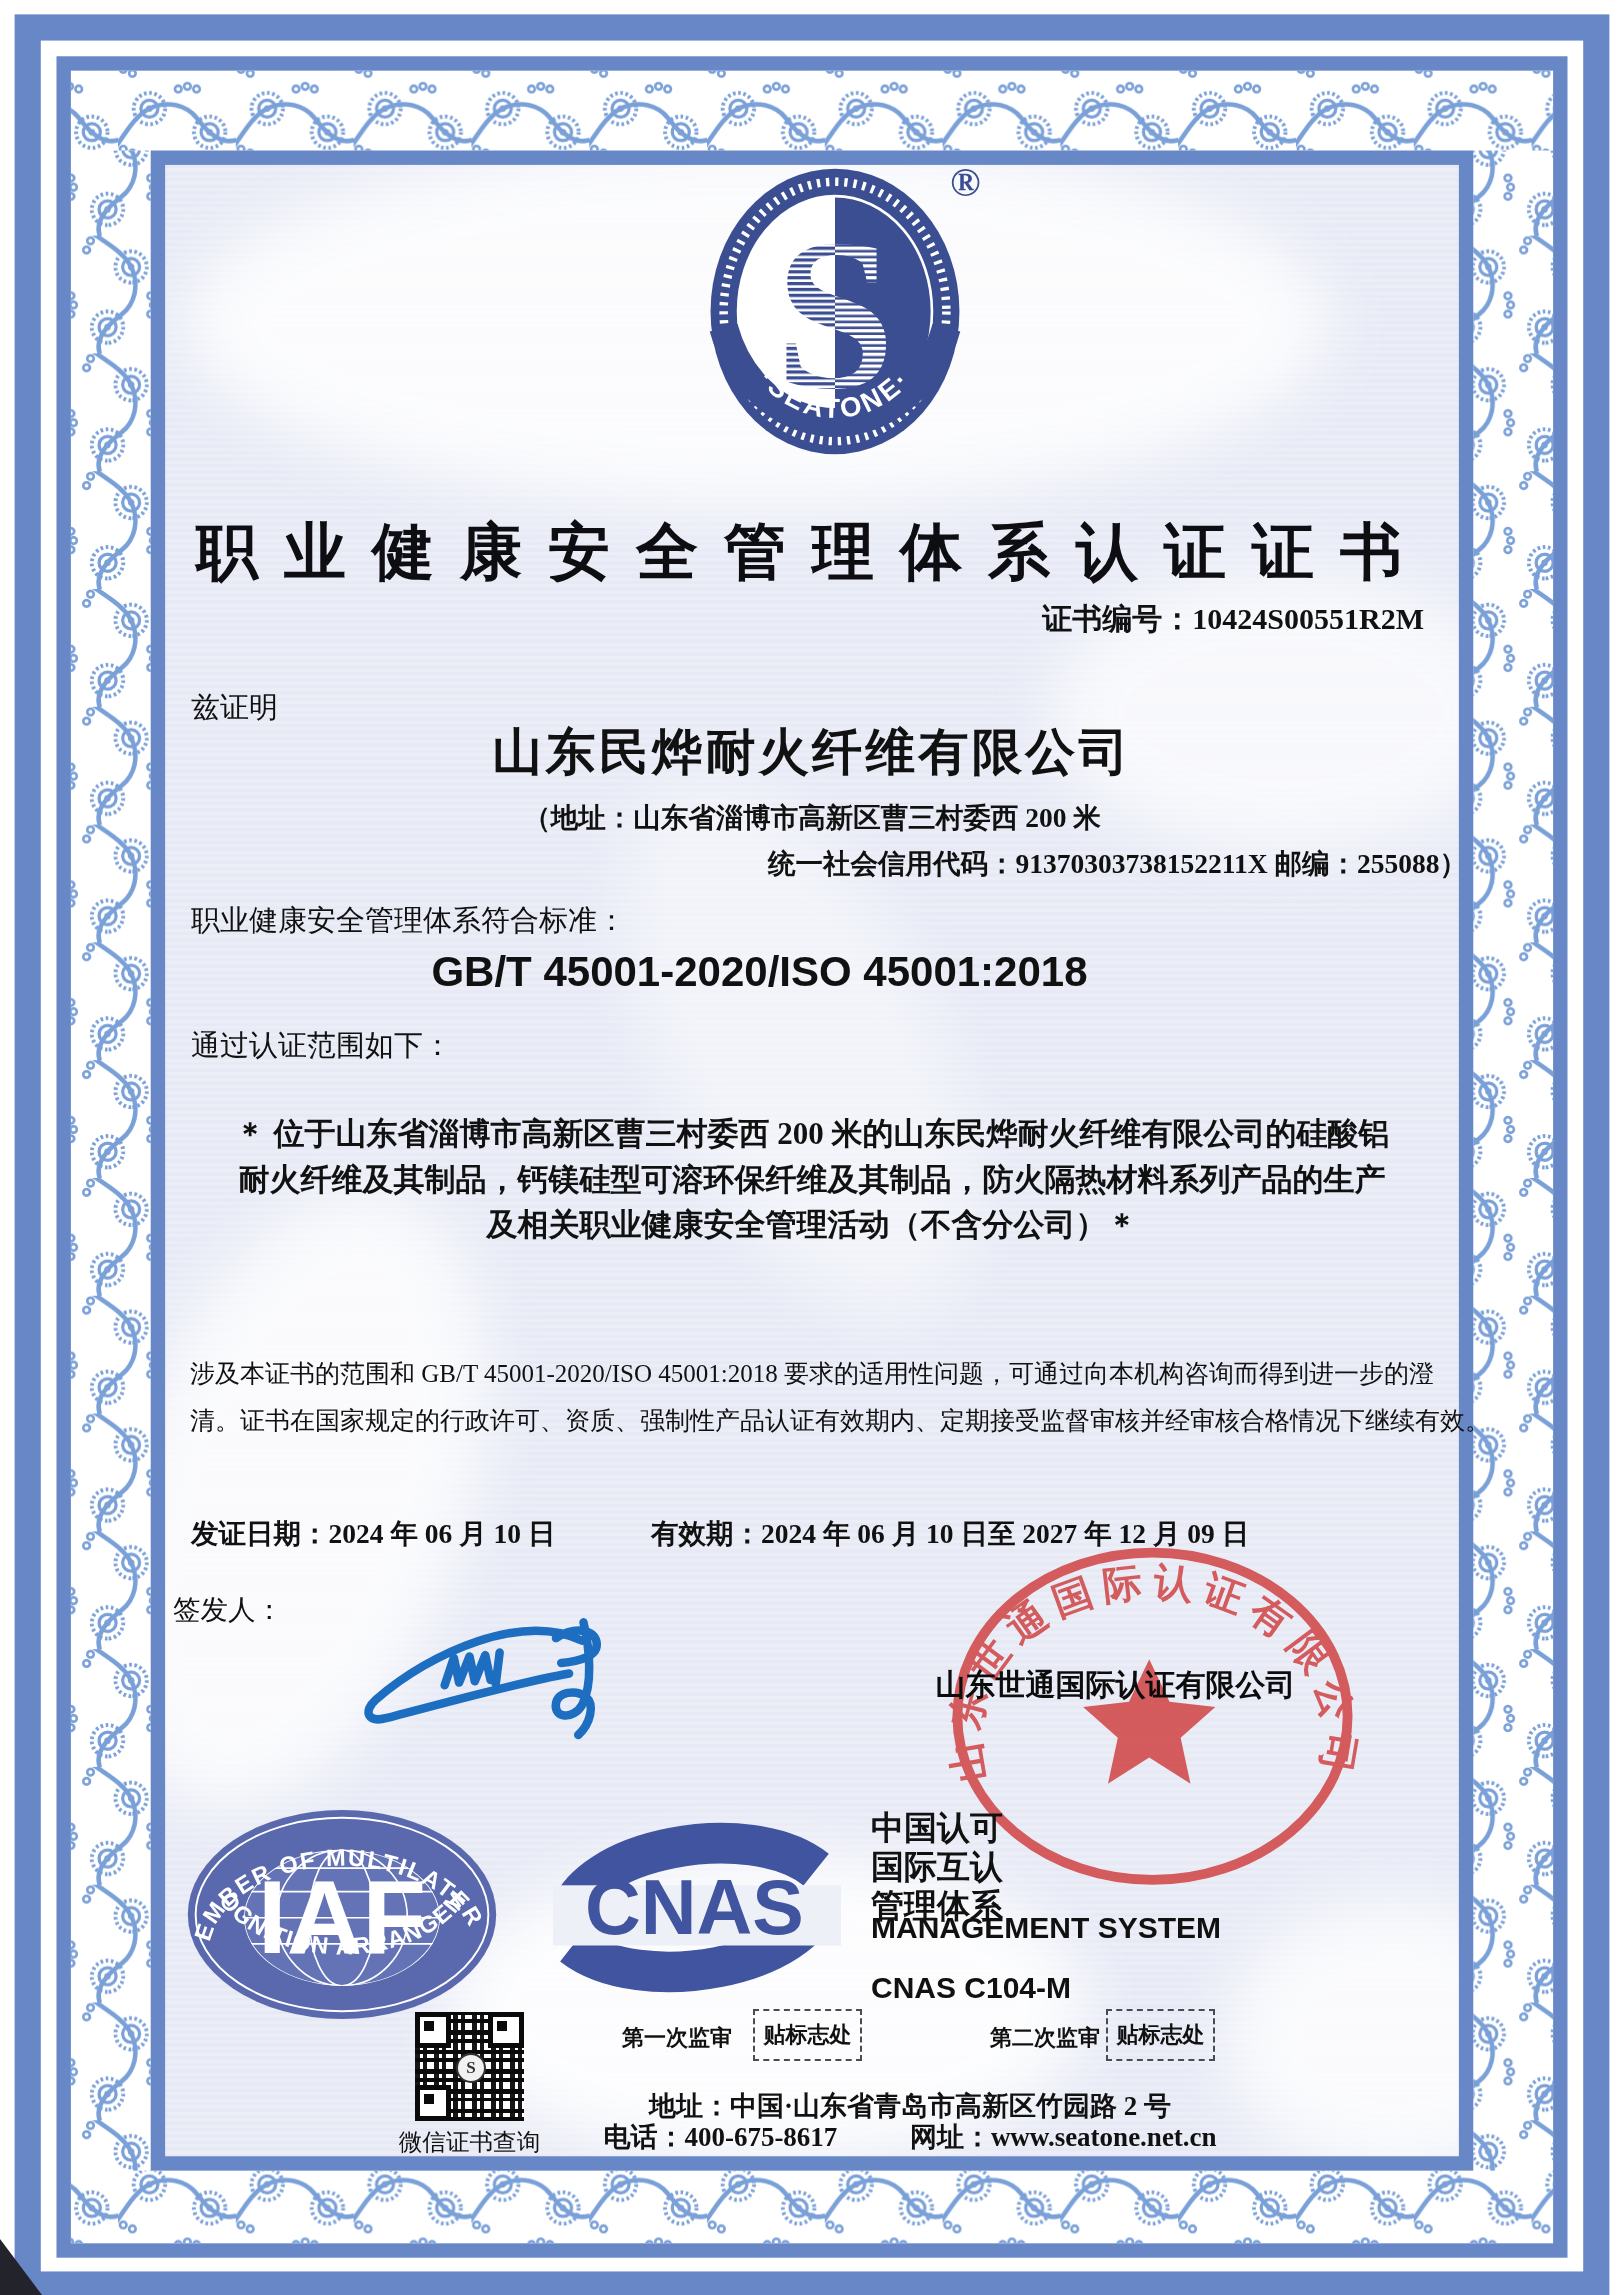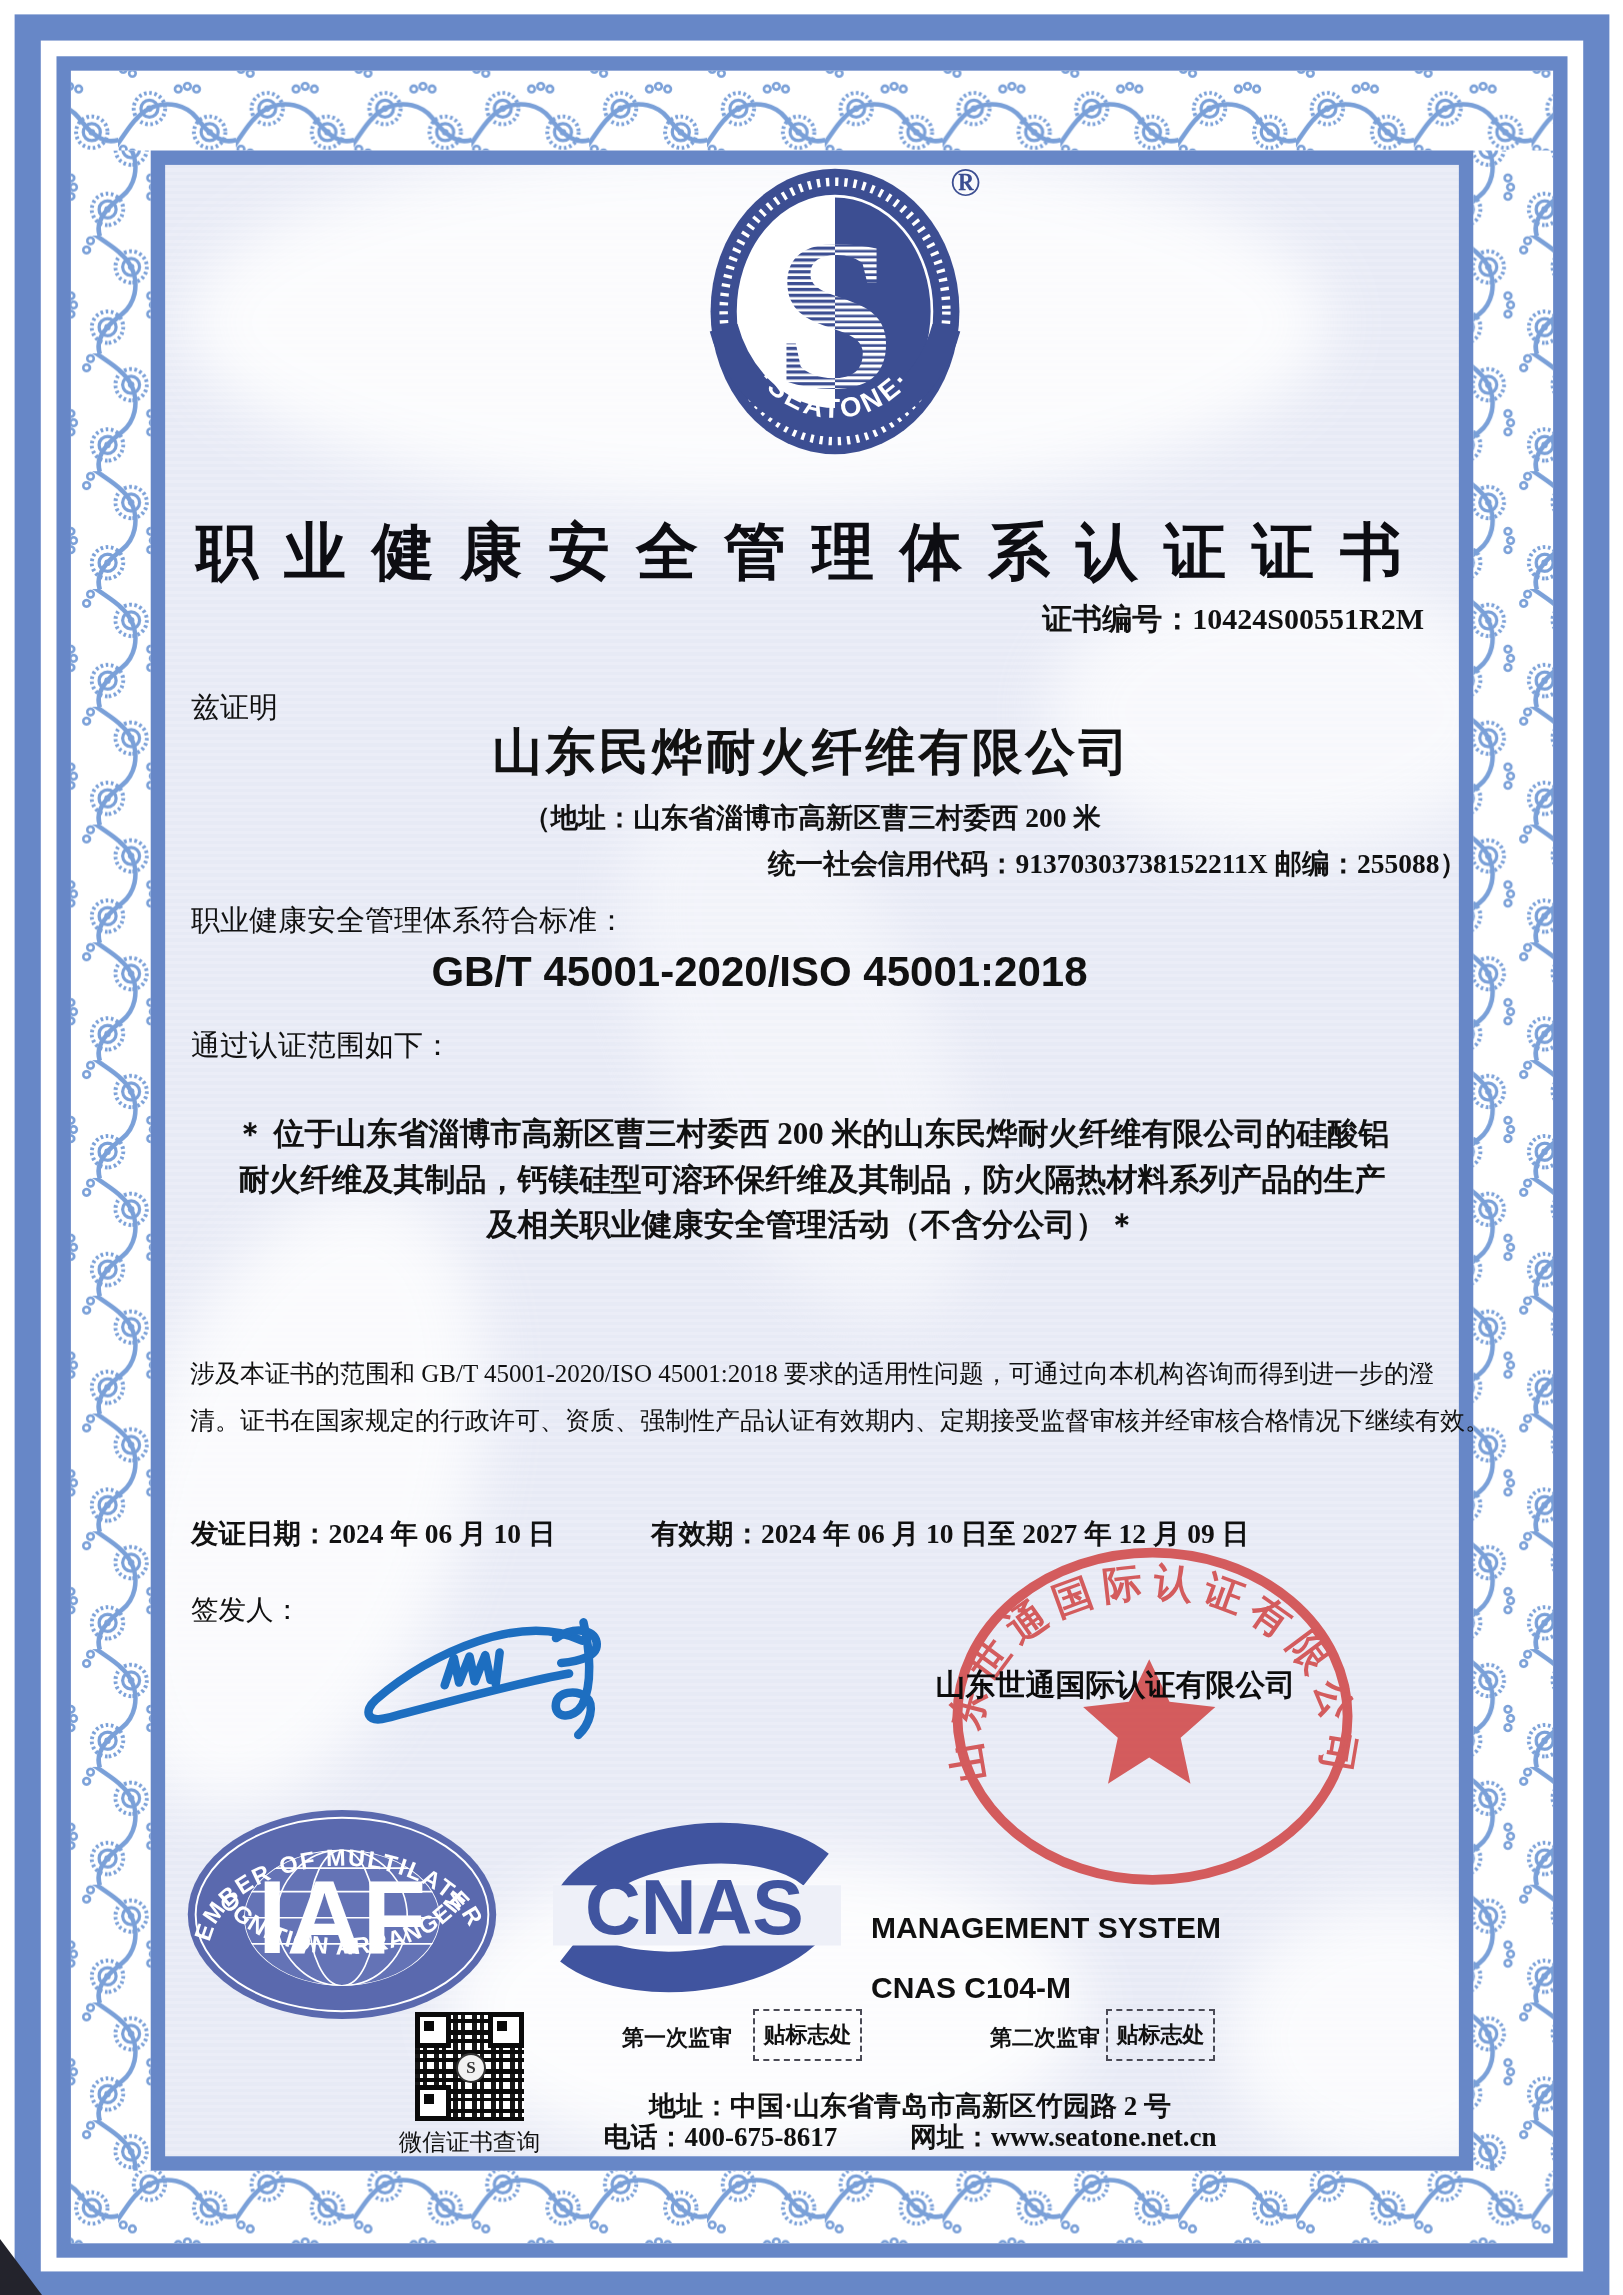--- a/index.html
+++ b/index.html
@@ -141,21 +141,21 @@
   <div class="t scope" style="left:157px;top:1111px;width:1310px;">＊ 位于山东省淄博市高新区曹三村委西 200 米的山东民烨耐火纤维有限公司的硅酸铝</div>
   <div class="t scope" style="left:157px;top:1157px;width:1310px;">耐火纤维及其制品，钙镁硅型可溶环保纤维及其制品，防火隔热材料系列产品的生产</div>
   <div class="t scope" style="left:157px;top:1202px;width:1310px;">及相关职业健康安全管理活动（不含分公司）＊</div>
 
   <div class="t legal" style="left:190px;top:1350px;">涉及本证书的范围和 GB/T 45001-2020/ISO 45001:2018 要求的适用性问题，可通过向本机构咨询而得到进一步的澄</div>
   <div class="t legal" style="left:190px;top:1397px;">清。证书在国家规定的行政许可、资质、强制性产品认证有效期内、定期接受监督审核并经审核合格情况下继续有效。</div>
 
   <div class="t body-bold" style="left:191px;top:1516px;font-size:27.5px;">发证日期：2024 年 06 月 10 日</div>
   <div class="t body-bold" style="left:651px;top:1516px;font-size:27.5px;">有效期：2024 年 06 月 10 日至 2027 年 12 月 09 日</div>
 
-  <div class="t" style="left:191px;top:1592px;font-size:27.5px;">签发人：</div>
+  <div class="t" style="left:173px;top:1592px;font-size:27.5px;">签发人：</div>
   <svg class="abs" width="275" height="177" style="left:353px;top:1600px;" viewBox="0 0 420 270">
     <g fill="none" stroke="#1d6ec0" stroke-width="13" stroke-linecap="round" stroke-linejoin="round">
       <path d="M 350,62 C 260,18 120,78 35,152 C 15,170 22,188 52,180 C 150,154 260,124 330,112"></path>
       <path d="M 140,130 L 154,88 L 162,126 L 178,86 L 186,124 L 202,84 L 210,122 M 224,80 L 218,128"></path>
       <path d="M 310,58 C 338,40 368,44 372,64 C 376,86 344,94 318,96"></path>
       <path d="M 352,34 C 362,76 366,130 350,160 C 336,184 306,180 310,158 C 313,140 340,136 356,148 C 370,160 362,190 344,206"></path>
     </g>
   </svg>
 
   <svg class="abs" width="419" height="367" style="left:943px;top:1538px;" viewBox="0 0 640 560">
@@ -207,20 +207,25 @@
 
   <svg class="abs" width="288" height="203" style="left:553px;top:1808px;" viewBox="0 0 440 310">
     <g fill="none" stroke="#40549f">
       <path d="M 22,172 C 42,60 302,14 402,94" stroke-width="62"></path>
       <path d="M 412,132 C 392,244 132,290 30,210" stroke-width="62"></path>
     </g>
     <rect x="0" y="118" width="440" height="92" fill="#eef0f8"></rect>
     <text x="216" y="192" text-anchor="middle" font-family="Liberation Sans, DejaVu Sans, sans-serif" font-weight="bold" font-size="118" fill="#40549f">CNAS</text>
   </svg>
 
+  <div class="t sans body-bold" style="left:871px;top:1808px;font-size:33px;line-height:39px;white-space:normal;width:367px;">
+    <div>中国认可</div>
+    <div>国际互认</div>
+    <div>管理体系</div>
+  </div>
   <div class="t sans body-bold" style="left:871px;top:1911px;font-size:30px;">MANAGEMENT SYSTEM</div>
   <div class="t sans body-bold" style="left:871px;top:1971px;font-size:30px;">CNAS C104-M</div>
 
   <div class="qr">
     <div class="finder" style="left:0;top:0;"></div>
     <div class="finder" style="right:0;top:0;"></div>
     <div class="finder" style="left:0;bottom:0;"></div>
     <div class="qrseal">S</div>
   </div>
   <div class="t" style="left:393px;top:2126px;width:153px;text-align:center;font-size:23.6px;">微信证书查询</div>

